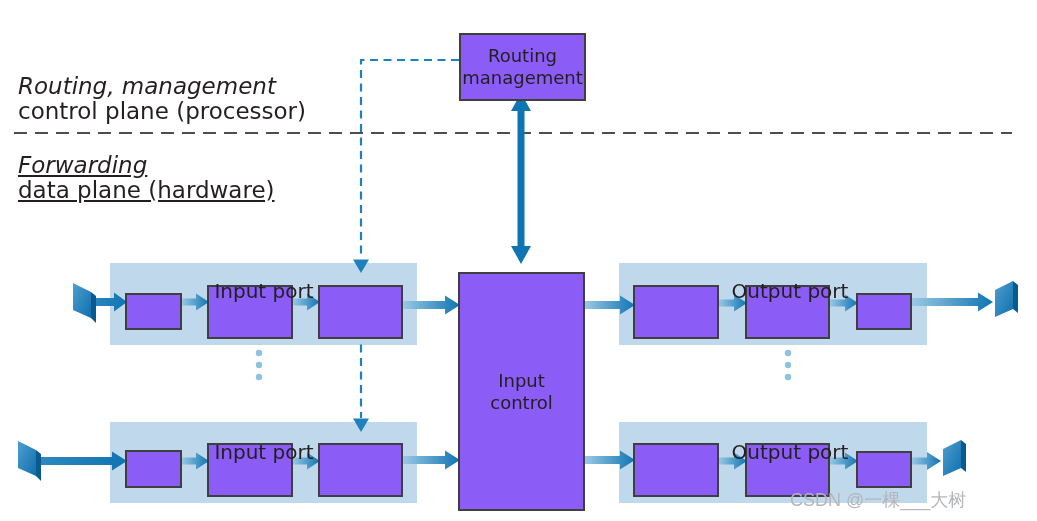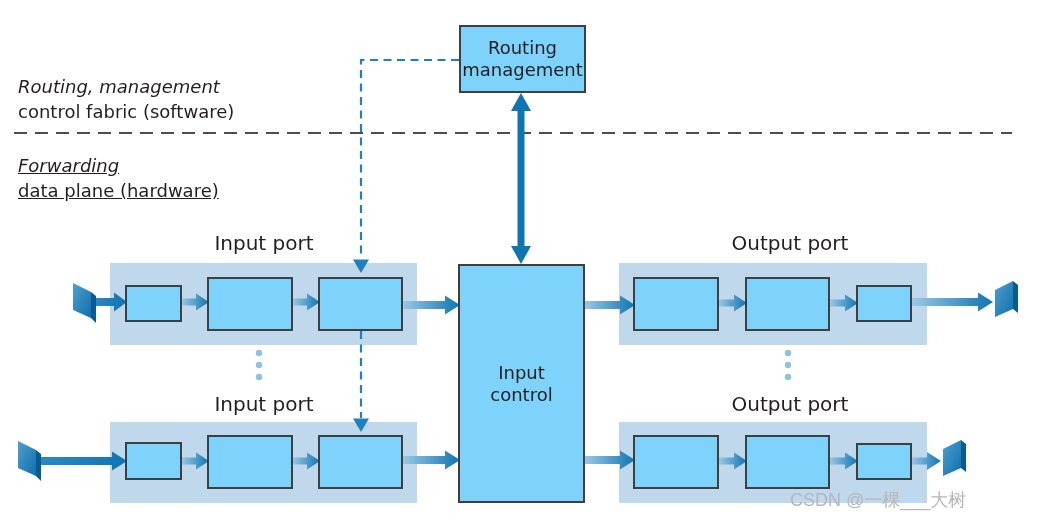--- a/index.html
+++ b/index.html
@@ -3,32 +3,32 @@
 <meta charset="utf-8">
 <style>
   html,body{margin:0;padding:0;background:#fff;}
   #stage{
     position:relative;width:1037px;height:521px;background:#fff;overflow:hidden;
     font-family:"DejaVu Sans","Liberation Sans",sans-serif;
   }
   .band{position:absolute;background:var(--band-blue,#bfd8ec);z-index:1;}
   #overlay{position:absolute;left:0;top:0;z-index:2;pointer-events:none;}
   .node-box{
-    position:absolute;background:#7dd3fc;border:2px solid var(--box-border,#3f3f3f);
-    box-sizing:border-box;z-index:3;
+    position:absolute;background:#8b5cf6;border:2px solid var(--box-border,#3f3f3f);
+    box-sizing:border-box;z-index:3;margin-top:8px;
   }
   .node-lbl{
     display:flex;flex-direction:column;align-items:center;justify-content:center;
     width:100%;height:100%;font-size:18px;line-height:22px;
     color:var(--text-dark,#231f20);text-align:center;
   }
   .lbl{position:absolute;color:var(--text-dark,#231f20);z-index:4;}
-  .plane-lbl{font-size:18px;line-height:25px;}
+  .plane-lbl{font-size:23px;line-height:25px;}
   .em{font-style:italic;}
-  .port-lbl{font-size:20px;width:220px;text-align:center;}
+  .port-lbl{font-size:20px;width:220px;text-align:center;margin-top:48px;}
   #watermark{
     position:absolute;left:790px;top:488px;width:199px;font-size:18px;
     color:var(--watermark-gray,#b4b6b8);z-index:5;
     font-family:"Liberation Sans","DejaVu Sans",sans-serif;white-space:nowrap;
   }
 </style>
 </head>
 <body>
 
 <div id="stage">
@@ -109,21 +109,21 @@
     </g>
     <g style="fill:var(--dots-blue,#8ec3e0)">
       <circle cx="788" cy="353" r="3.2"></circle>
         <circle cx="788" cy="365" r="3.2"></circle>
         <circle cx="788" cy="377" r="3.2"></circle>
     </g>
   </svg>
 
   <div class="lbl plane-lbl" style="left:18px;top:74px;">
     <div class="em">Routing, management</div>
-    <div>control fabric (software)</div>
+    <div>control plane (processor)</div>
   </div>
   <div class="lbl plane-lbl" style="left:18px;top:153px;text-decoration:underline;">
     <div class="em">Forwarding</div>
     <div>data plane (hardware)</div>
   </div>
 
   <div class="lbl port-lbl" style="left:154px;top:231px;">Input port</div>
   <div class="lbl port-lbl" style="left:680px;top:231px;">Output port</div>
   <div class="lbl port-lbl" style="left:154px;top:392px;">Input port</div>
   <div class="lbl port-lbl" style="left:680px;top:392px;">Output port</div>

